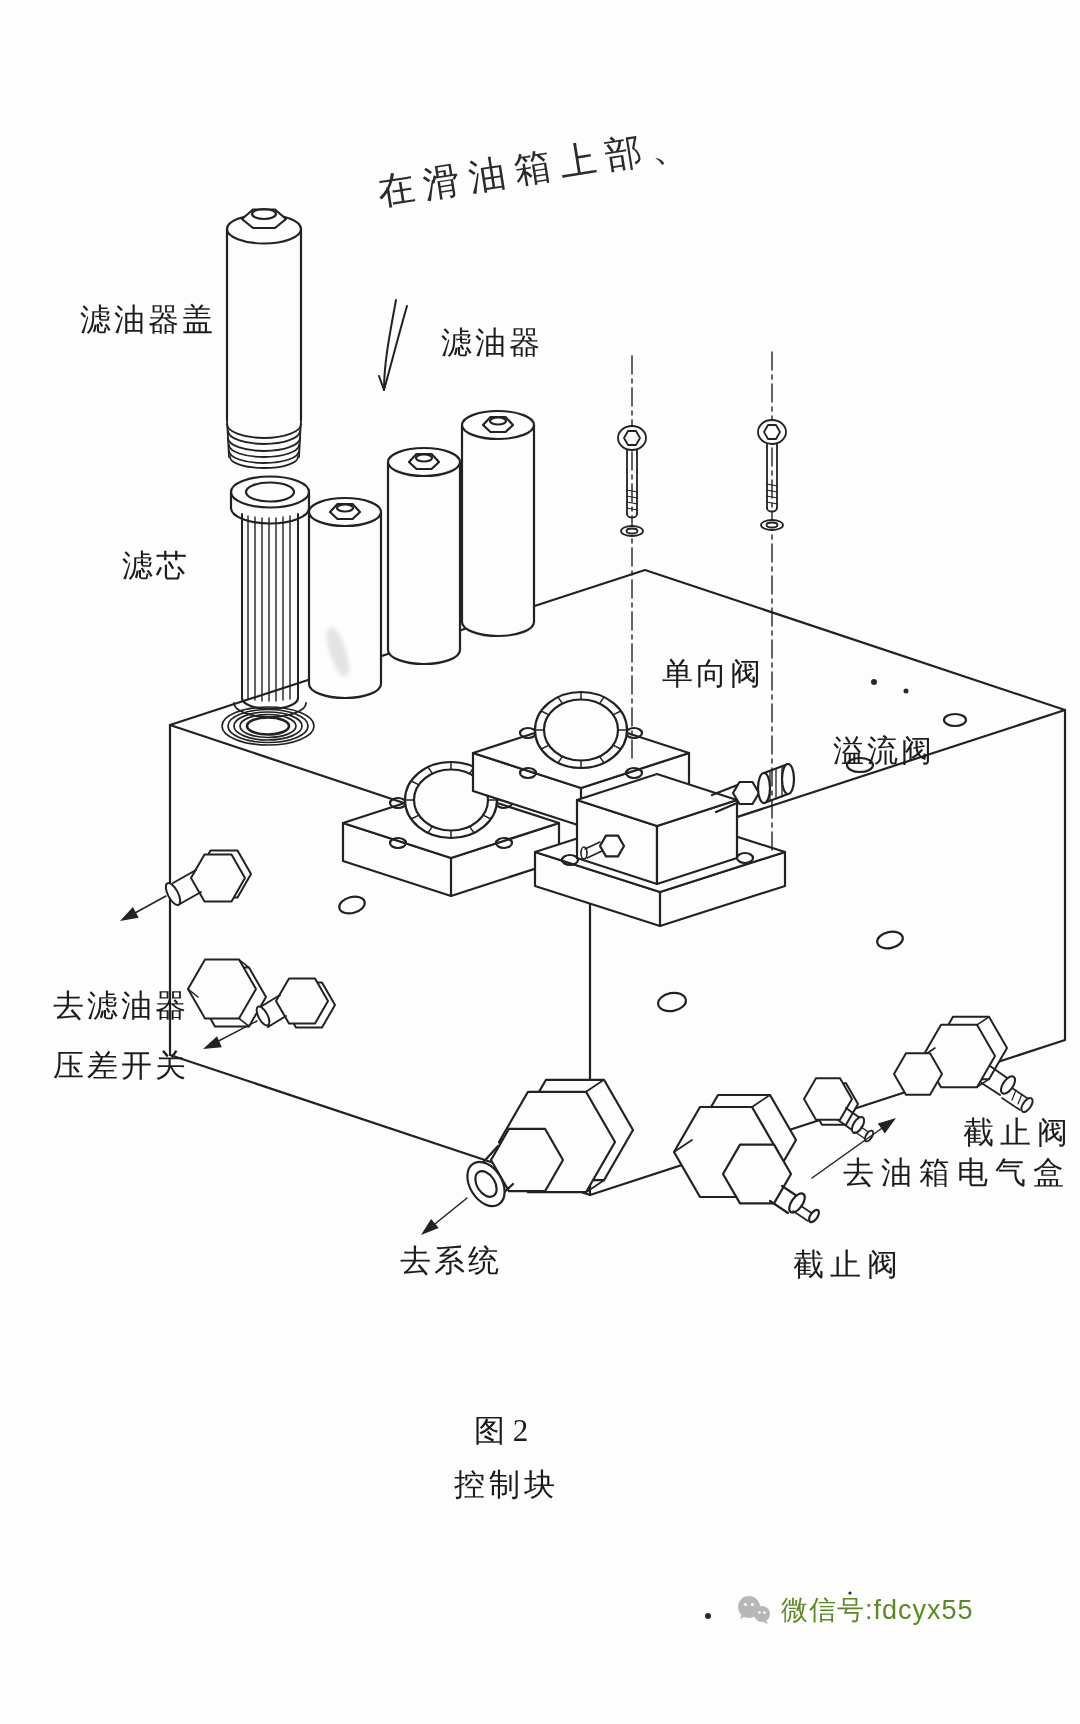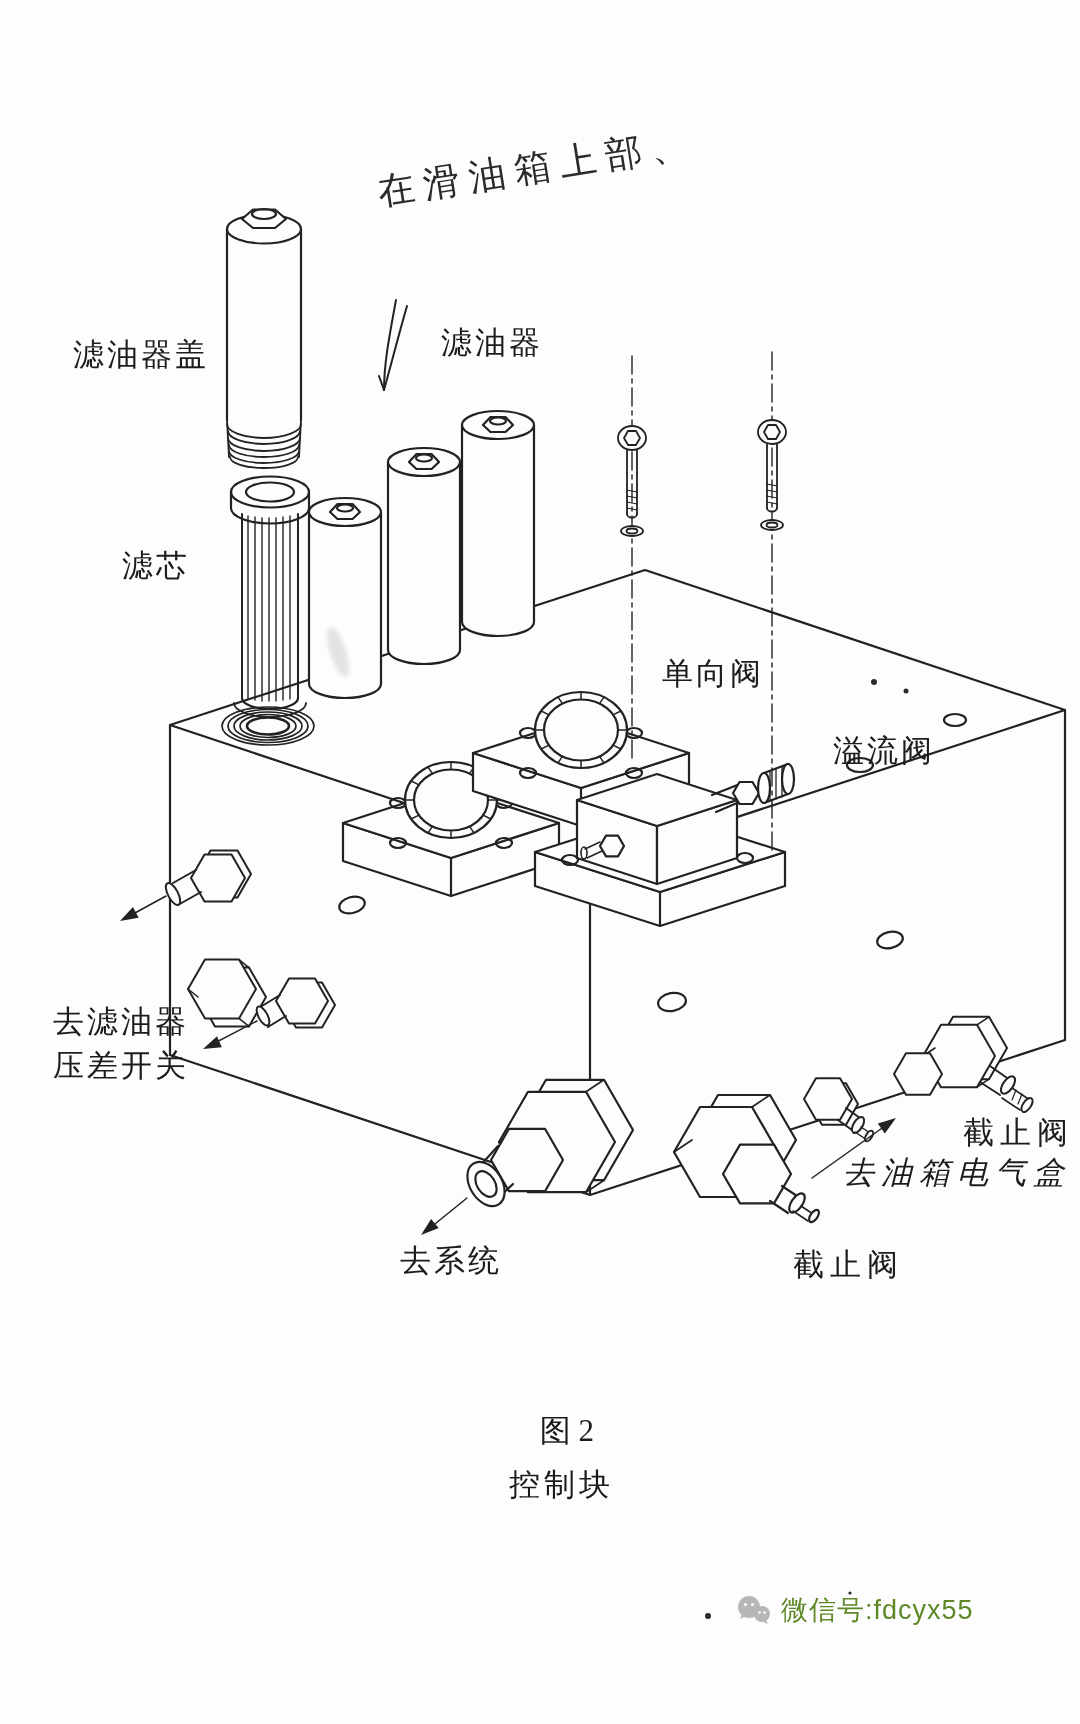--- a/index.html
+++ b/index.html
@@ -7,27 +7,27 @@
     position:relative;width:1080px;height:1724px;background:#fdfdfd;
     margin:0 auto;overflow:hidden;
     font-family:"Liberation Serif","DejaVu Serif",serif;
   }
   svg.art{position:absolute;left:0;top:0;}
   .lbl{
     position:absolute;font-size:31px;color:#1c1c1c;letter-spacing:3px;
     white-space:nowrap;line-height:1.15;
   }
   .lbl.sp6{letter-spacing:6px;margin-top:7px;}
-  .lbl.sp7{letter-spacing:7px;font-style:italic;}
+  .lbl.sp7{letter-spacing:7px;}
   .note{
     position:absolute;left:378px;top:168px;font-size:37px;color:#2b2b2b;
     letter-spacing:9px;transform:rotate(-9deg);transform-origin:left center;
     white-space:nowrap;
   }
-  .caption{position:absolute;text-align:right;font-size:31px;color:#1b1b1b;}
+  .caption{position:absolute;text-align:left;font-size:31px;color:#1b1b1b;}
   .watermark{
     position:absolute;left:736px;top:1592px;display:flex;align-items:center;gap:9px;
     color:#4d7c0f;font-family:"Liberation Sans","DejaVu Sans",sans-serif;
     font-size:27px;letter-spacing:1px;opacity:.9;
   }
 </style>
 </head>
 <body>
 
 <div class="page">
@@ -273,27 +273,27 @@
   <g fill="#2a2a2a" stroke="none">
     <circle cx="874" cy="682" r="3"></circle>
     <circle cx="906" cy="691" r="2.5"></circle>
     <circle cx="708" cy="1616" r="3"></circle>
     <circle cx="850" cy="1593" r="1.6"></circle>
   </g>
 </svg>
 
 <div class="note">在滑油箱上部、</div>
 
-<div class="lbl" style="left:73px;top:302px;margin-top:35px;">滤油器盖</div>
+<div class="lbl" style="left:80px;top:302px;">滤油器盖</div>
 <div class="lbl" style="left:416px;top:325px;margin-left:25px;">滤油器</div>
 <div class="lbl" style="left:122px;top:548px;">滤芯</div>
 <div class="lbl" style="left:662px;top:656px;">单向阀</div>
 <div class="lbl" style="left:833px;top:733px;">溢流阀</div>
 
-<div class="lbl" style="left:53px;top:988px;margin-top:16px;">去滤油器</div>
+<div class="lbl" style="left:53px;top:988px;">去滤油器</div>
 <div class="lbl" style="left:53px;top:1024px;margin-top:24px;">压差开关</div>
 
 <div class="lbl" style="left:400px;top:1243px;">去系统</div>
 <div class="lbl sp6" style="left:963px;top:1108px;">截止阀</div>
 <div class="lbl sp7" style="left:843px;top:1155px;">去油箱电气盒</div>
 <div class="lbl sp6" style="left:793px;top:1240px;">截止阀</div>
 
 <div class="caption" style="left:474px;top:1410px;width:120px;">图 2</div>
 <div class="caption" style="left:454px;top:1464px;width:160px;letter-spacing:4px;">控制块</div>
 

